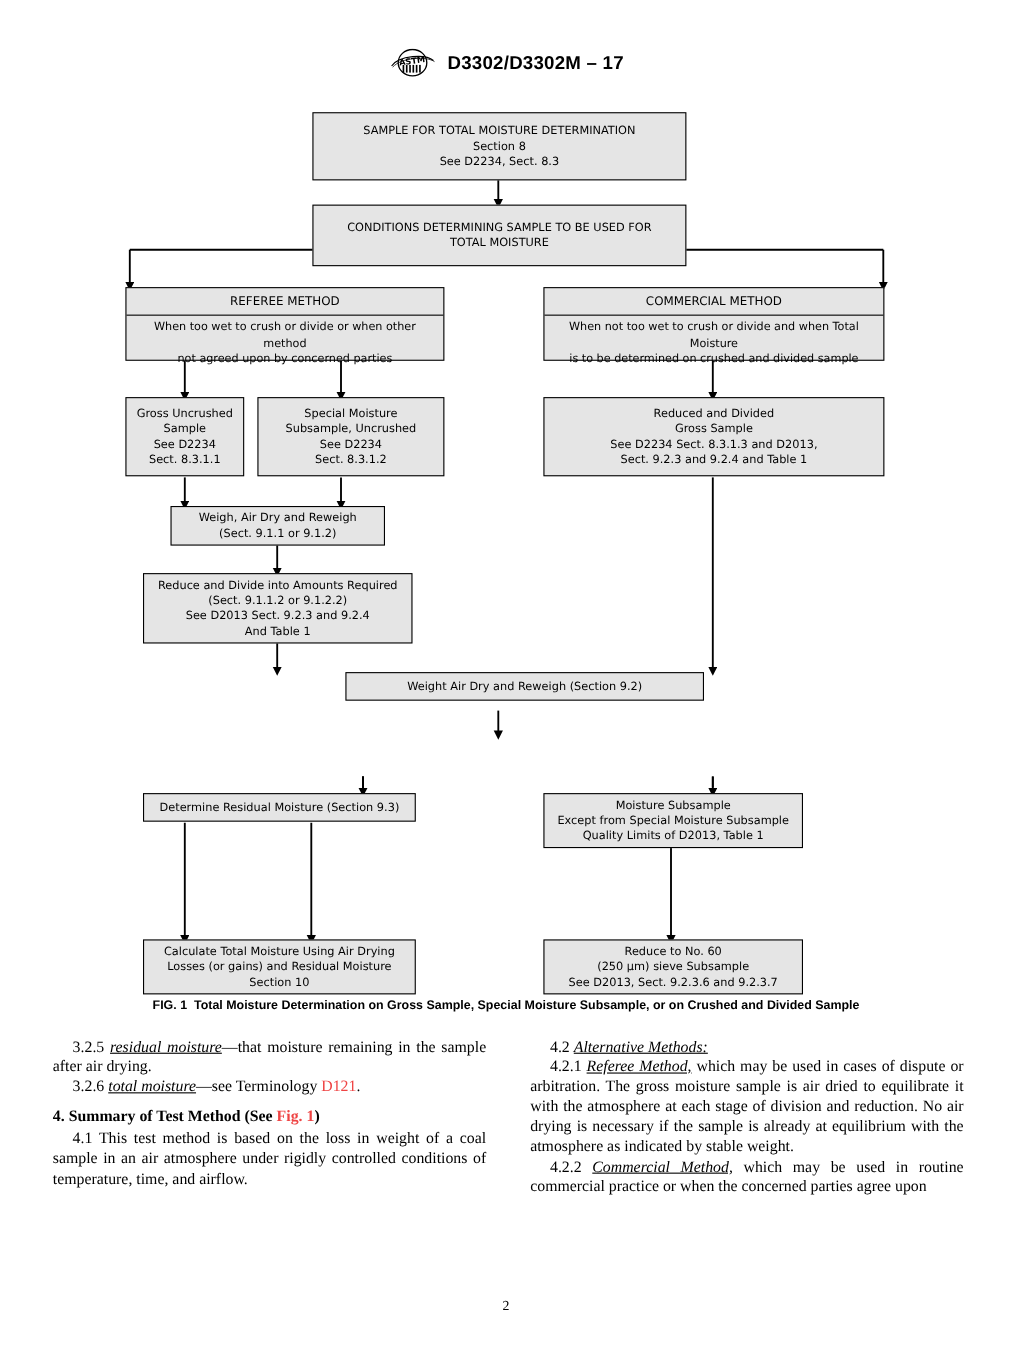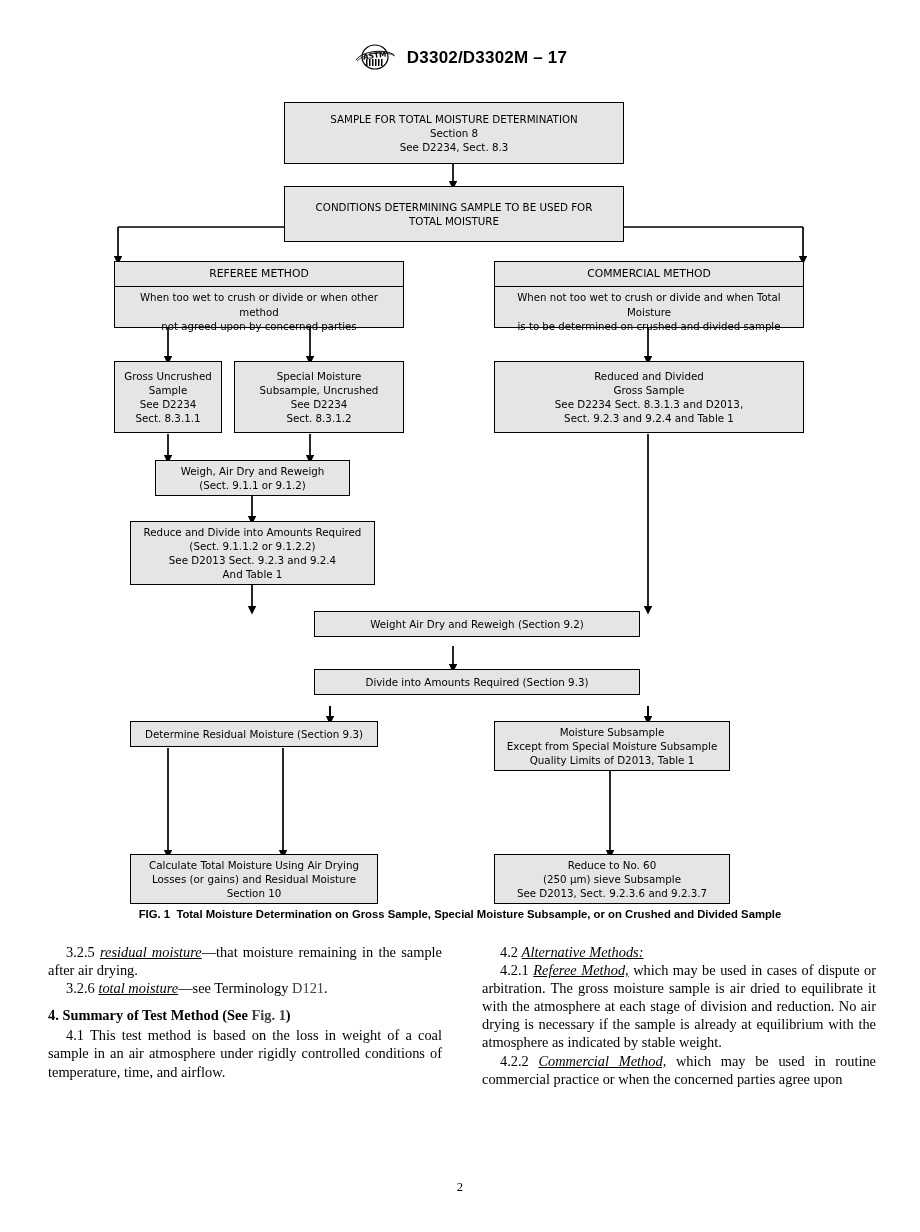--- a/index.html
+++ b/index.html
@@ -124,21 +124,21 @@
     text-align: justify;
     text-justify: inter-word;
   }
   .sec-head {
     margin: 9px 0 2px 0;
     font-weight: bold;
     text-indent: 0;
     text-align: left;
   }
   .ital { font-style: italic; text-decoration: underline; }
-  .xref { color: #404040; }
+  .xref { color: #ef4444; }
   .num { font-style: normal; }
 
   
   #page-number {
     position: absolute;
     top: 1180px;
     left: 0;
     width: 920px;
     text-align: center;
     font-family: "Liberation Serif", serif;
@@ -273,23 +273,20 @@
     <span class="fline">Reduce and Divide into Amounts Required</span>
     <span class="fline">(Sect. 9.1.1.2 or 9.1.2.2)</span>
     <span class="fline">See D2013 Sect. 9.2.3 and 9.2.4</span>
     <span class="fline">And Table 1</span>
   </div>
 
   <div class="fbox" style="left:314px; top:523px; width:326px; height:26px;">
     <span class="fline">Weight Air Dry and Reweigh (Section 9.2)</span>
   </div>
 
-  <div class="fbox" style="left:314px; top:581px; width:326px; height:26px;">
-    <span class="fline">Divide into Amounts Required (Section 9.3)</span>
-  </div>
 
   <div class="fbox" style="left:130px; top:633px; width:248px; height:26px;">
     <span class="fline">Determine Residual Moisture (Section 9.3)</span>
   </div>
 
   <div class="fbox" style="left:494px; top:633px; width:236px; height:50px;">
     <span class="fline">Moisture Subsample</span>
     <span class="fline">Except from Special Moisture Subsample</span>
     <span class="fline">Quality Limits of D2013, Table 1</span>
   </div>

